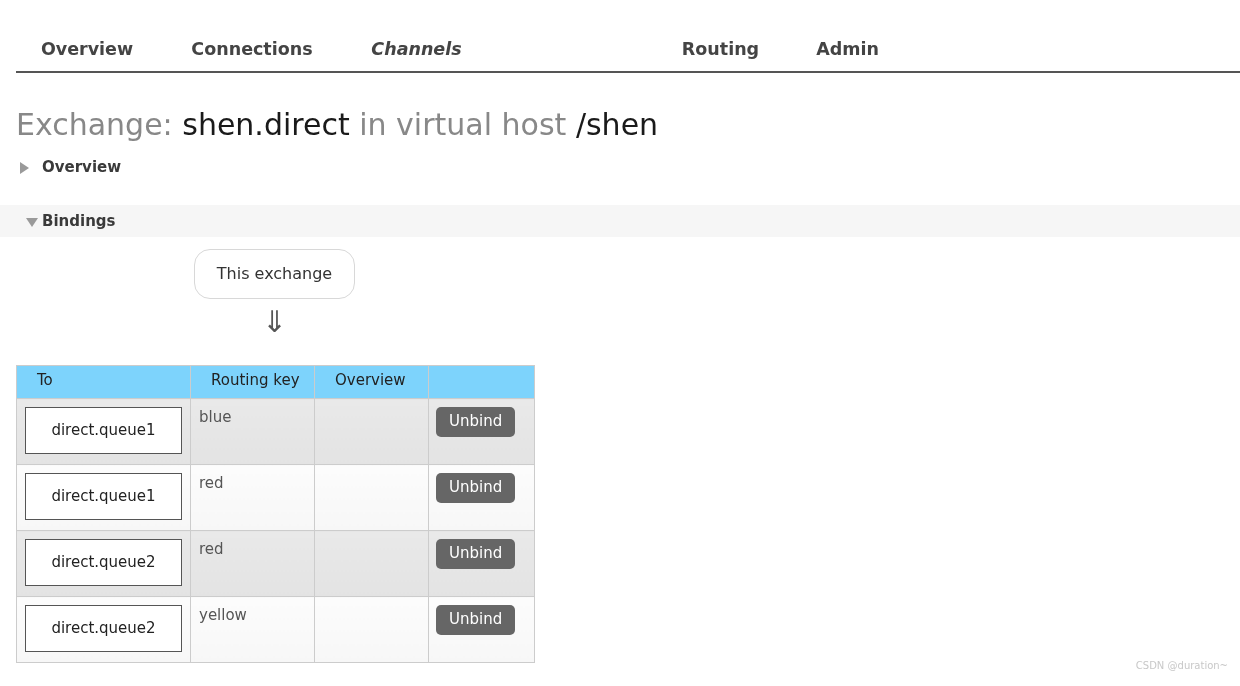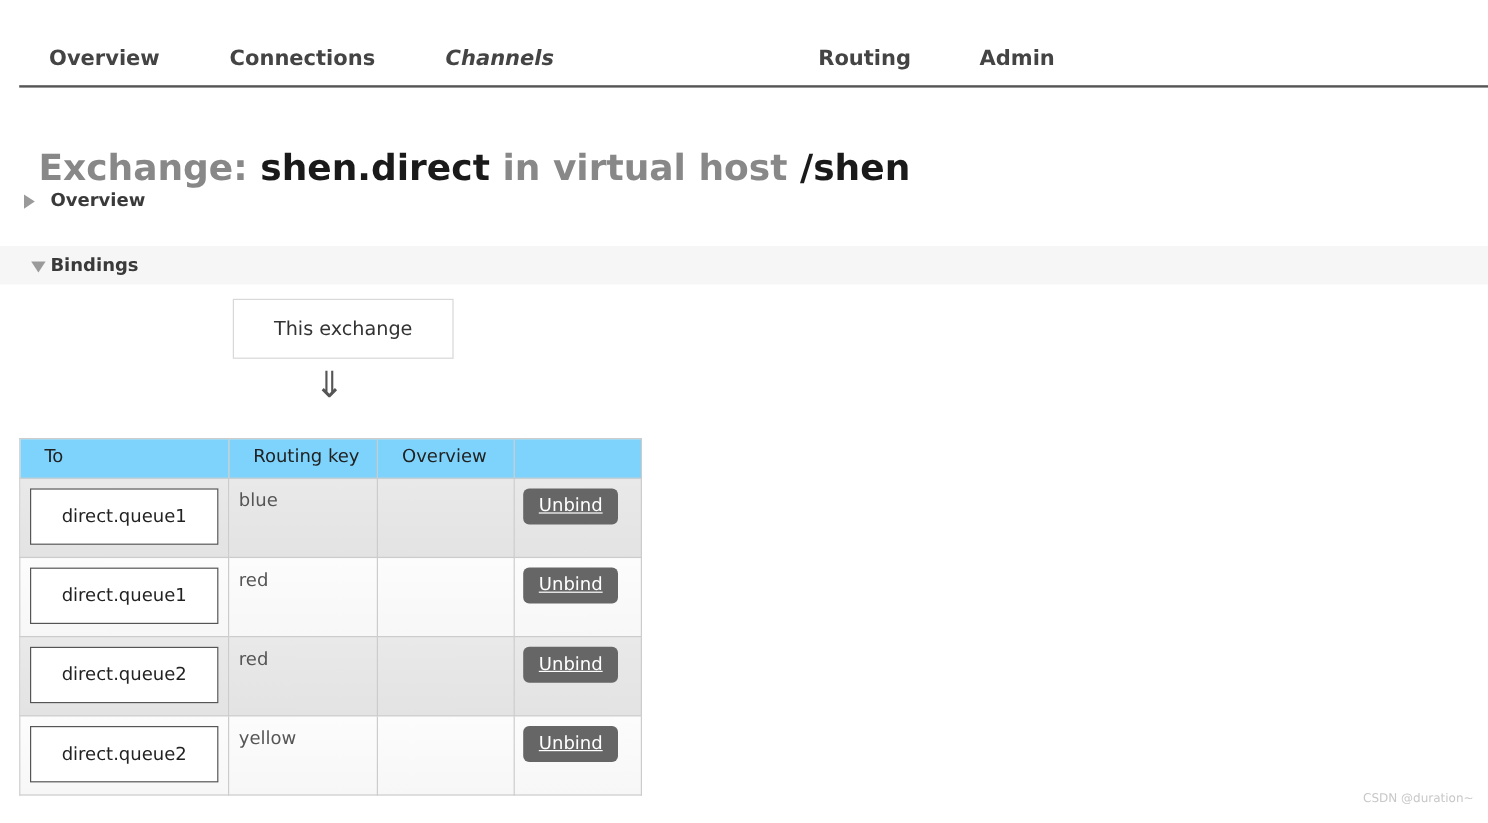--- a/index.html
+++ b/index.html
@@ -67,22 +67,22 @@
 
   
   #page-heading {
     position: absolute;
     left: 16px;
     top: 103px;
     font-size: 30px;
     line-height: 44px;
     white-space: nowrap;
     color: #888888;
-    font-weight: bold;
-    margin: 16px;
+    font-weight: normal;
+    margin: 0;
   }
   #page-heading .strong {
     color: #1a1a1a;
   }
 
   
   .section-head {
     position: absolute;
     box-sizing: border-box;
     font-size: 15px;
@@ -125,26 +125,26 @@
     border-left: 6px solid transparent;
     border-right: 6px solid transparent;
     border-top: 9px solid #9a9a9a;
   }
 
   
   #this-exchange-box {
     position: absolute;
     left: 194px;
     top: 249px;
-    width: 184px;
+    width: 161px;
     height: 50px;
     box-sizing: border-box;
     background: #ffffff;
     border: 1px solid #d8d8d8;
-    border-radius: 0;
+    border-radius: 16px;
     font-size: 16px;
     color: #333333;
     text-align: center;
     line-height: 48px;
     cursor: pointer;
   }
   #binding-arrow {
     position: absolute;
     left: 194px;
     top: 305px;
@@ -224,21 +224,20 @@
     margin: 8px 0 0 7px;
     padding: 6px 13px 7px 13px;
     background: #666666;
     color: #ffffff;
     font-size: 15px;
     border: none;
     border-radius: 5px;
     cursor: pointer;
     font-family: "DejaVu Sans", sans-serif;
     line-height: 1.1;
-    text-decoration: underline;
   }
 
   
   #watermark {
     position: absolute;
     right: 12px;
     top: 660px;
     font-size: 10px;
     color: #c8c8c8;
     white-space: nowrap;

